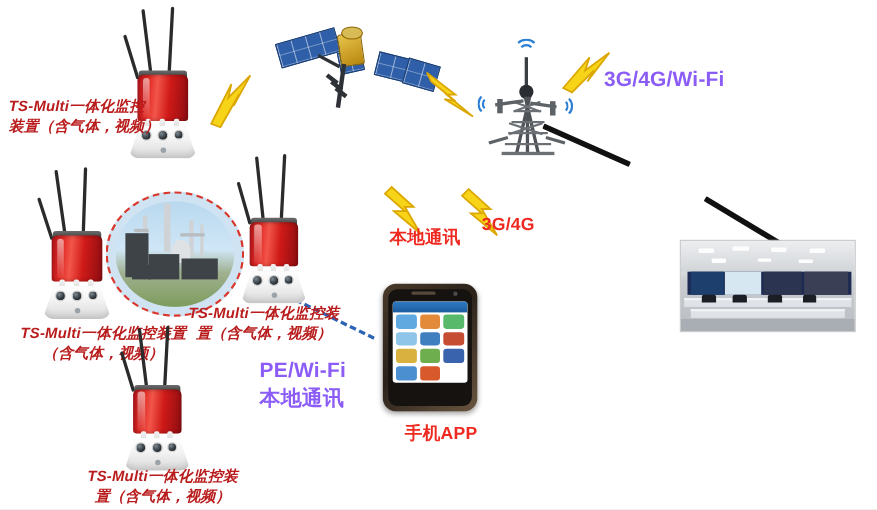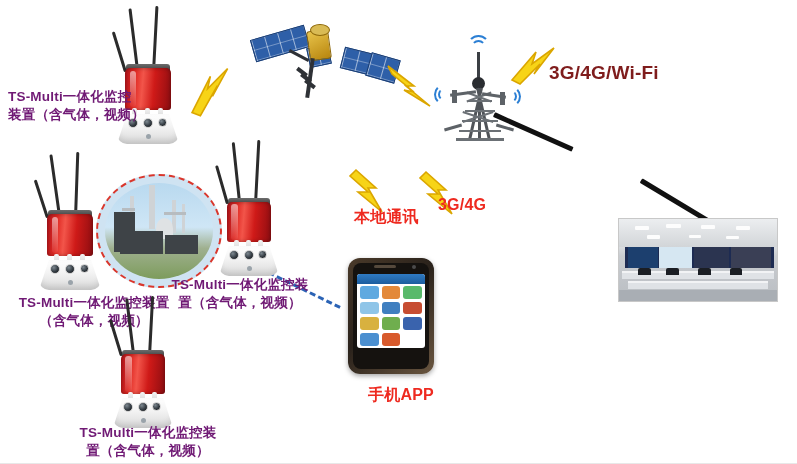--- a/index.html
+++ b/index.html
@@ -16,22 +16,22 @@
     border-bottom: 1px solid #e8e8e8;
   }
   .lbl {
     position: absolute;
     color: #e8312a;
     font-weight: bold;
     line-height: 1.35;
     white-space: pre-line;
     letter-spacing: 0.2px;
   }
-  .lbl-dev { font-size: 13.5px; color:#701a75; }
-  .lbl-big { font-size: 19px; color:#7f1d1d; }
+  .lbl-dev { font-size: 13.5px; color:#b91c1c;font-style:italic; }
+  .lbl-big { font-size: 19px; color:#8b5cf6; }
   .lbl-med { font-size: 16px; color:#ee2a20; }
 
   
   .device { position:absolute; }
   .dev-ant { position:absolute; background:#2b2b2b; border-radius:2px; transform-origin: bottom center;}
   .dev-body {
     position:absolute;
     background: linear-gradient(95deg,#b4141b 0%, #e02a24 22%, #f2554a 38%, #cf1a18 62%, #8d0d11 100%);
     border-radius: 5px 5px 3px 3px;
     box-shadow: inset 0 0 4px rgba(0,0,0,.35);
@@ -367,14 +367,16 @@
     <div class="cr-chair" style="left:12%;top:60%;width:8%;height:8%;"></div>
     <div class="cr-chair" style="left:30%;top:60%;width:8%;height:8%;"></div>
     <div class="cr-chair" style="left:50%;top:60%;width:8%;height:8%;"></div>
     <div class="cr-chair" style="left:70%;top:60%;width:8%;height:8%;"></div>
     <div class="cr-floor"></div>
   </div>
 
   <div class="lbl lbl-big" style="left:549px; top:60px;">3G/4G/Wi-Fi</div>
   <div class="lbl lbl-med" style="left:354px; top:206px;">本地通讯</div>
   <div class="lbl lbl-med" style="left:438px; top:194px;">3G/4G</div>
+  <div class="lbl lbl-big" style="left:236px; top:326px; line-height:1.3;">PE/Wi-Fi
+本地通讯</div>
 
 </div>
 
 </body></html>

